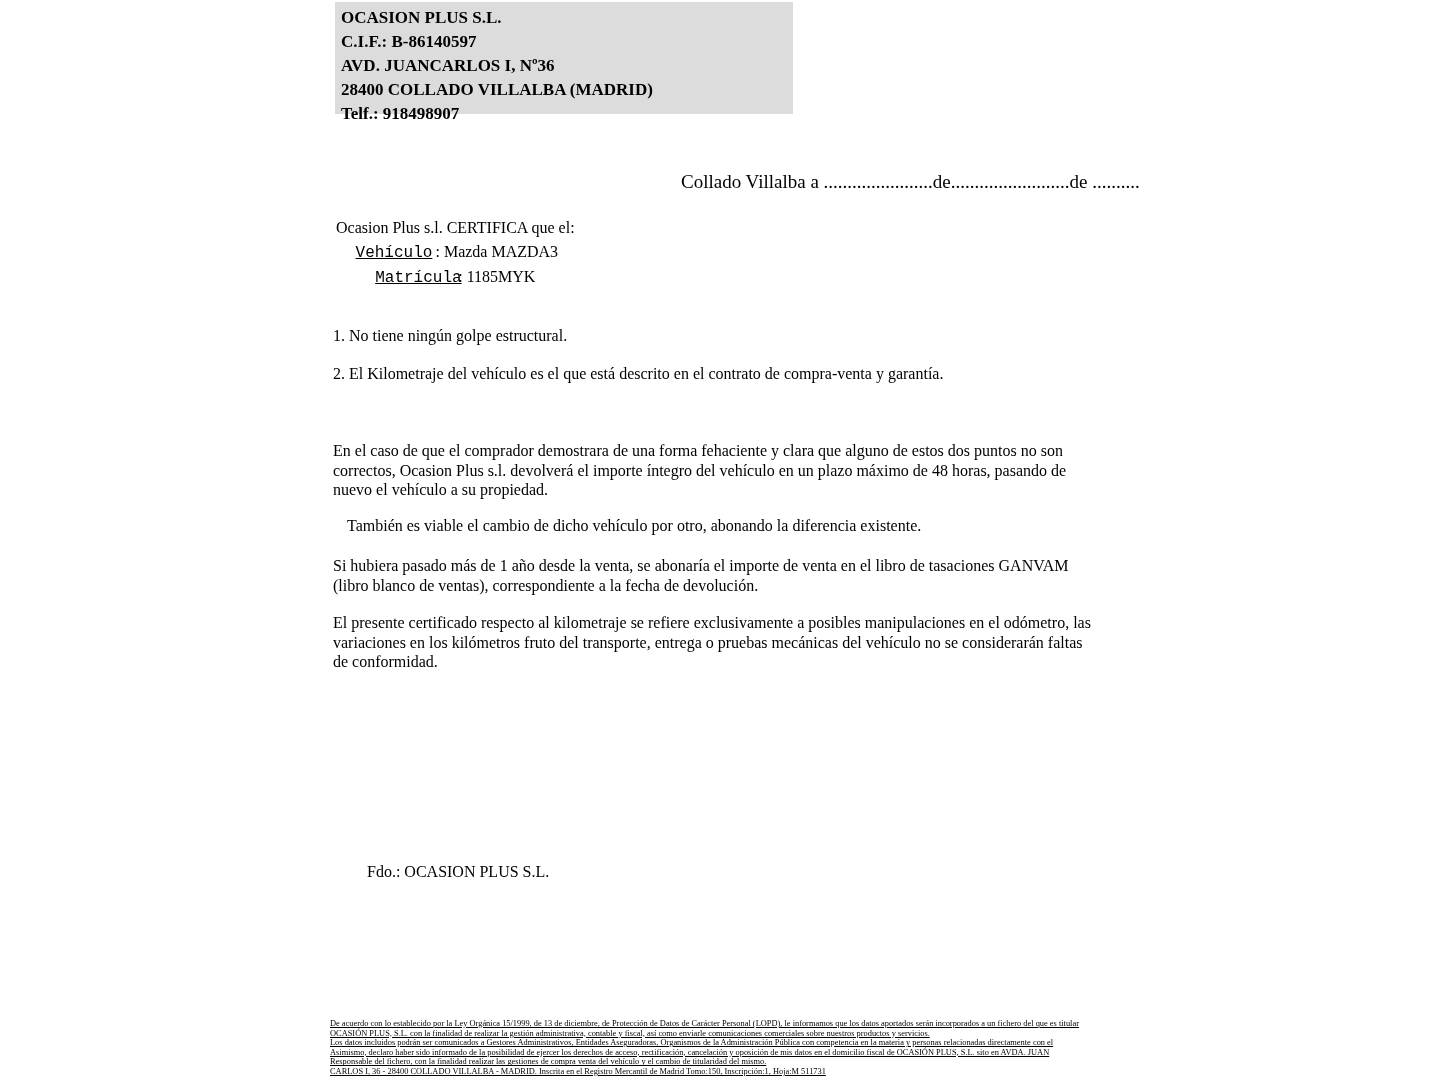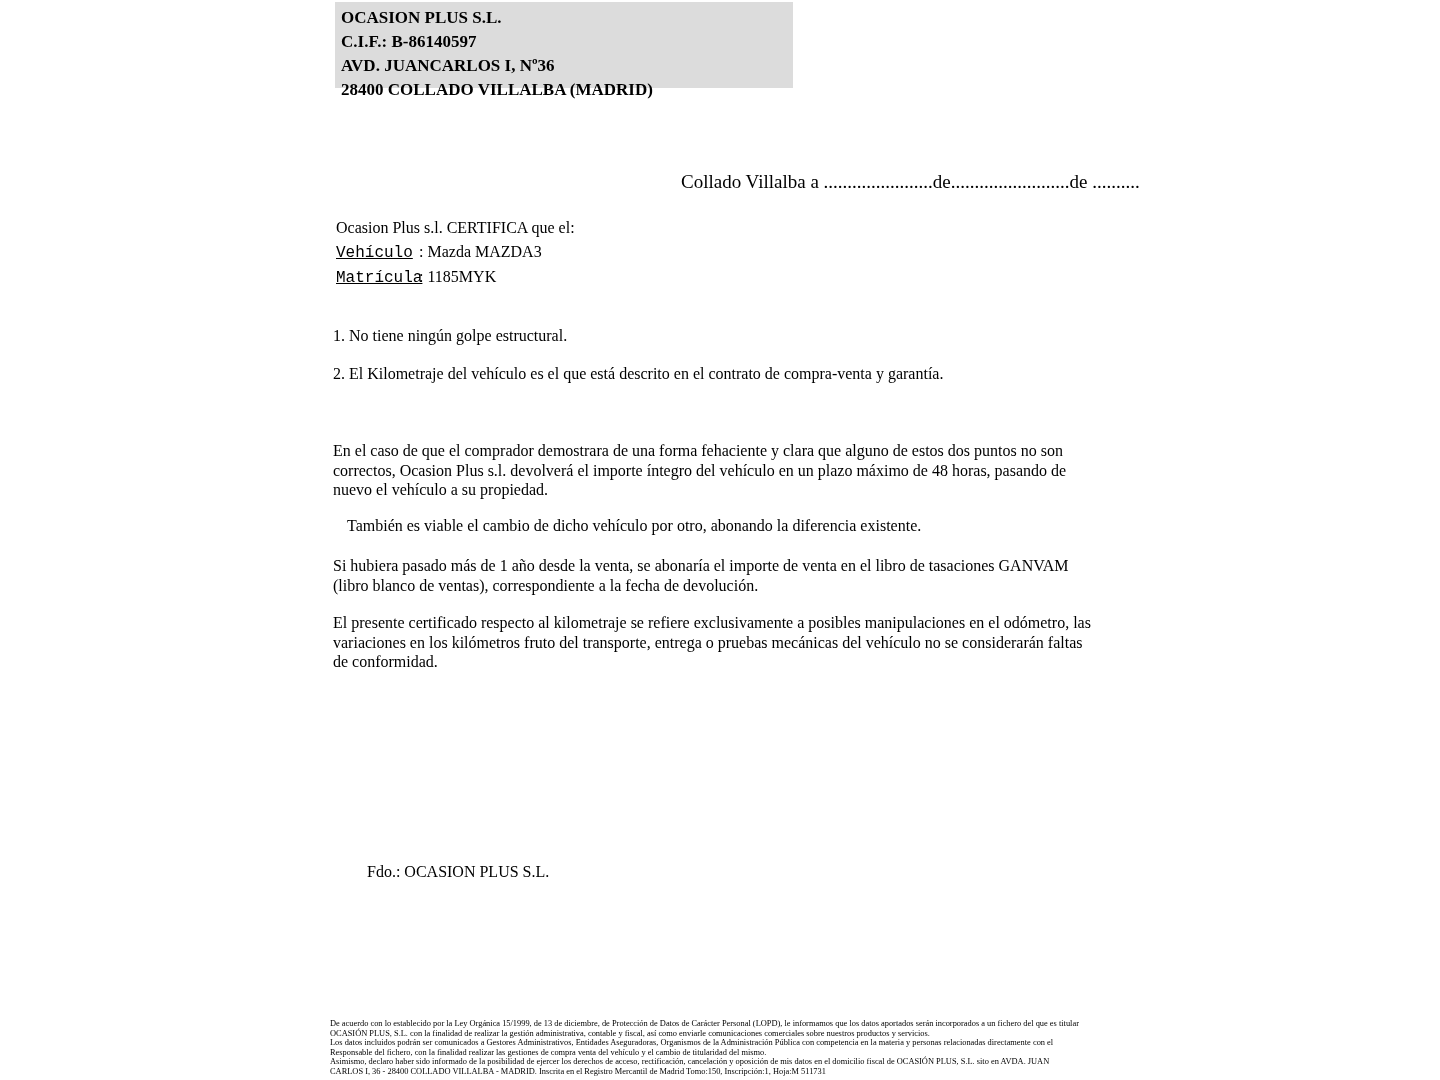--- a/index.html
+++ b/index.html
@@ -14,21 +14,21 @@
     background: #ffffff;
     font-family: "Liberation Serif", "DejaVu Serif", serif;
     color: #000000;
     overflow: hidden;
   }
   .header-box {
     position: absolute;
     left: 335px;
     top: 2px;
     width: 458px;
-    height: 86px;
+    height: 112px;
     background: #dcdcdc;
     box-sizing: border-box;
     padding: 4px 0 0 6px;
     font-weight: bold;
     font-size: 17px;
     line-height: 24px;
     white-space: nowrap;
   }
   .date-line {
     position: absolute;
@@ -36,20 +36,21 @@
     top: 171px;
     font-size: 19px;
     white-space: nowrap;
   }
   .cert-block {
     position: absolute;
     left: 336px;
     top: 216px;
     font-size: 16px;
     line-height: 23.5px;
+    text-align: center;
   }
   .cert-row .cert-label {
     display: inline-block;
     width: 83px;
     font-family: Liberation Mono, monospace;
   }
   .cert-label-text {
     text-decoration: underline;
   }
   .body-text {
@@ -74,32 +75,34 @@
   .legal-footer {
     position: absolute;
     left: 330px;
     top: 1019px;
     width: 790px;
     font-size: 8.4px;
     line-height: 9.6px;
   }
   .legal-footer .legal-line {
     white-space: nowrap;
+    text-decoration: underline;
   }
 </style>
 </head>
 <body>
 
 <div class="page">
 
   <div class="header-box">
     <div>OCASION PLUS S.L.</div>
     <div>C.I.F.: B-86140597</div>
     <div>AVD. JUANCARLOS I, Nº36</div>
     <div>28400 COLLADO VILLALBA (MADRID)</div>
+    <div>Telf.: 918498907</div>
   </div>
 
   <div class="date-line">Collado Villalba a .......................de.........................de ..........</div>
 
   <div class="cert-block">
     <div>Ocasion Plus s.l. CERTIFICA que el:</div>
     <div class="cert-row">
       <span class="cert-label"><span class="cert-label-text">Vehículo</span></span><span>: Mazda MAZDA3</span>
     </div>
     <div class="cert-row">
@@ -114,18 +117,18 @@
   <div class="body-text para-2">También es viable el cambio de dicho vehículo por otro, abonando la diferencia existente.</div>
   <div class="body-text para-3">Si hubiera pasado más de 1 año desde la venta, se abonaría el importe de venta en el libro de tasaciones GANVAM (libro blanco de ventas), correspondiente a la fecha de devolución.</div>
   <div class="body-text para-4">El presente certificado respecto al kilometraje se refiere exclusivamente a posibles manipulaciones en el odómetro, las variaciones en los kilómetros fruto del transporte, entrega o pruebas mecánicas del vehículo no se considerarán faltas de conformidad.</div>
 
   <div class="signature">Fdo.: OCASION PLUS S.L.</div>
 
   <div class="legal-footer">
     <div class="legal-line">De acuerdo con lo establecido por la Ley Orgánica 15/1999, de 13 de diciembre, de Protección de Datos de Carácter Personal (LOPD), le informamos que los datos aportados serán incorporados a un fichero del que es titular</div>
     <div class="legal-line">OCASIÓN PLUS, S.L. con la finalidad de realizar la gestión administrativa, contable y fiscal, así como enviarle comunicaciones comerciales sobre nuestros productos y servicios.</div>
     <div class="legal-line">Los datos incluidos podrán ser comunicados a Gestores Administrativos, Entidades Aseguradoras, Organismos de la Administración Pública con competencia en la materia y personas relacionadas directamente con el</div>
+    <div class="legal-line">Asimismo, declaro haber sido informado de la posibilidad de ejercer los derechos de acceso, rectificación, cancelación y oposición de mis datos en el domicilio fiscal de OCASIÓN PLUS, S.L. sito en AVDA. JUAN</div>
     <div class="legal-line">Responsable del fichero, con la finalidad realizar las gestiones de compra venta del vehículo y el cambio de titularidad del mismo.</div>
-    <div class="legal-line">Asimismo, declaro haber sido informado de la posibilidad de ejercer los derechos de acceso, rectificación, cancelación y oposición de mis datos en el domicilio fiscal de OCASIÓN PLUS, S.L. sito en AVDA. JUAN</div>
     <div class="legal-line">CARLOS I, 36 - 28400 COLLADO VILLALBA - MADRID. Inscrita en el Registro Mercantil de Madrid Tomo:150, Inscripción:1, Hoja:M 511731</div>
   </div>
 
 </div>
 
 </body></html>

